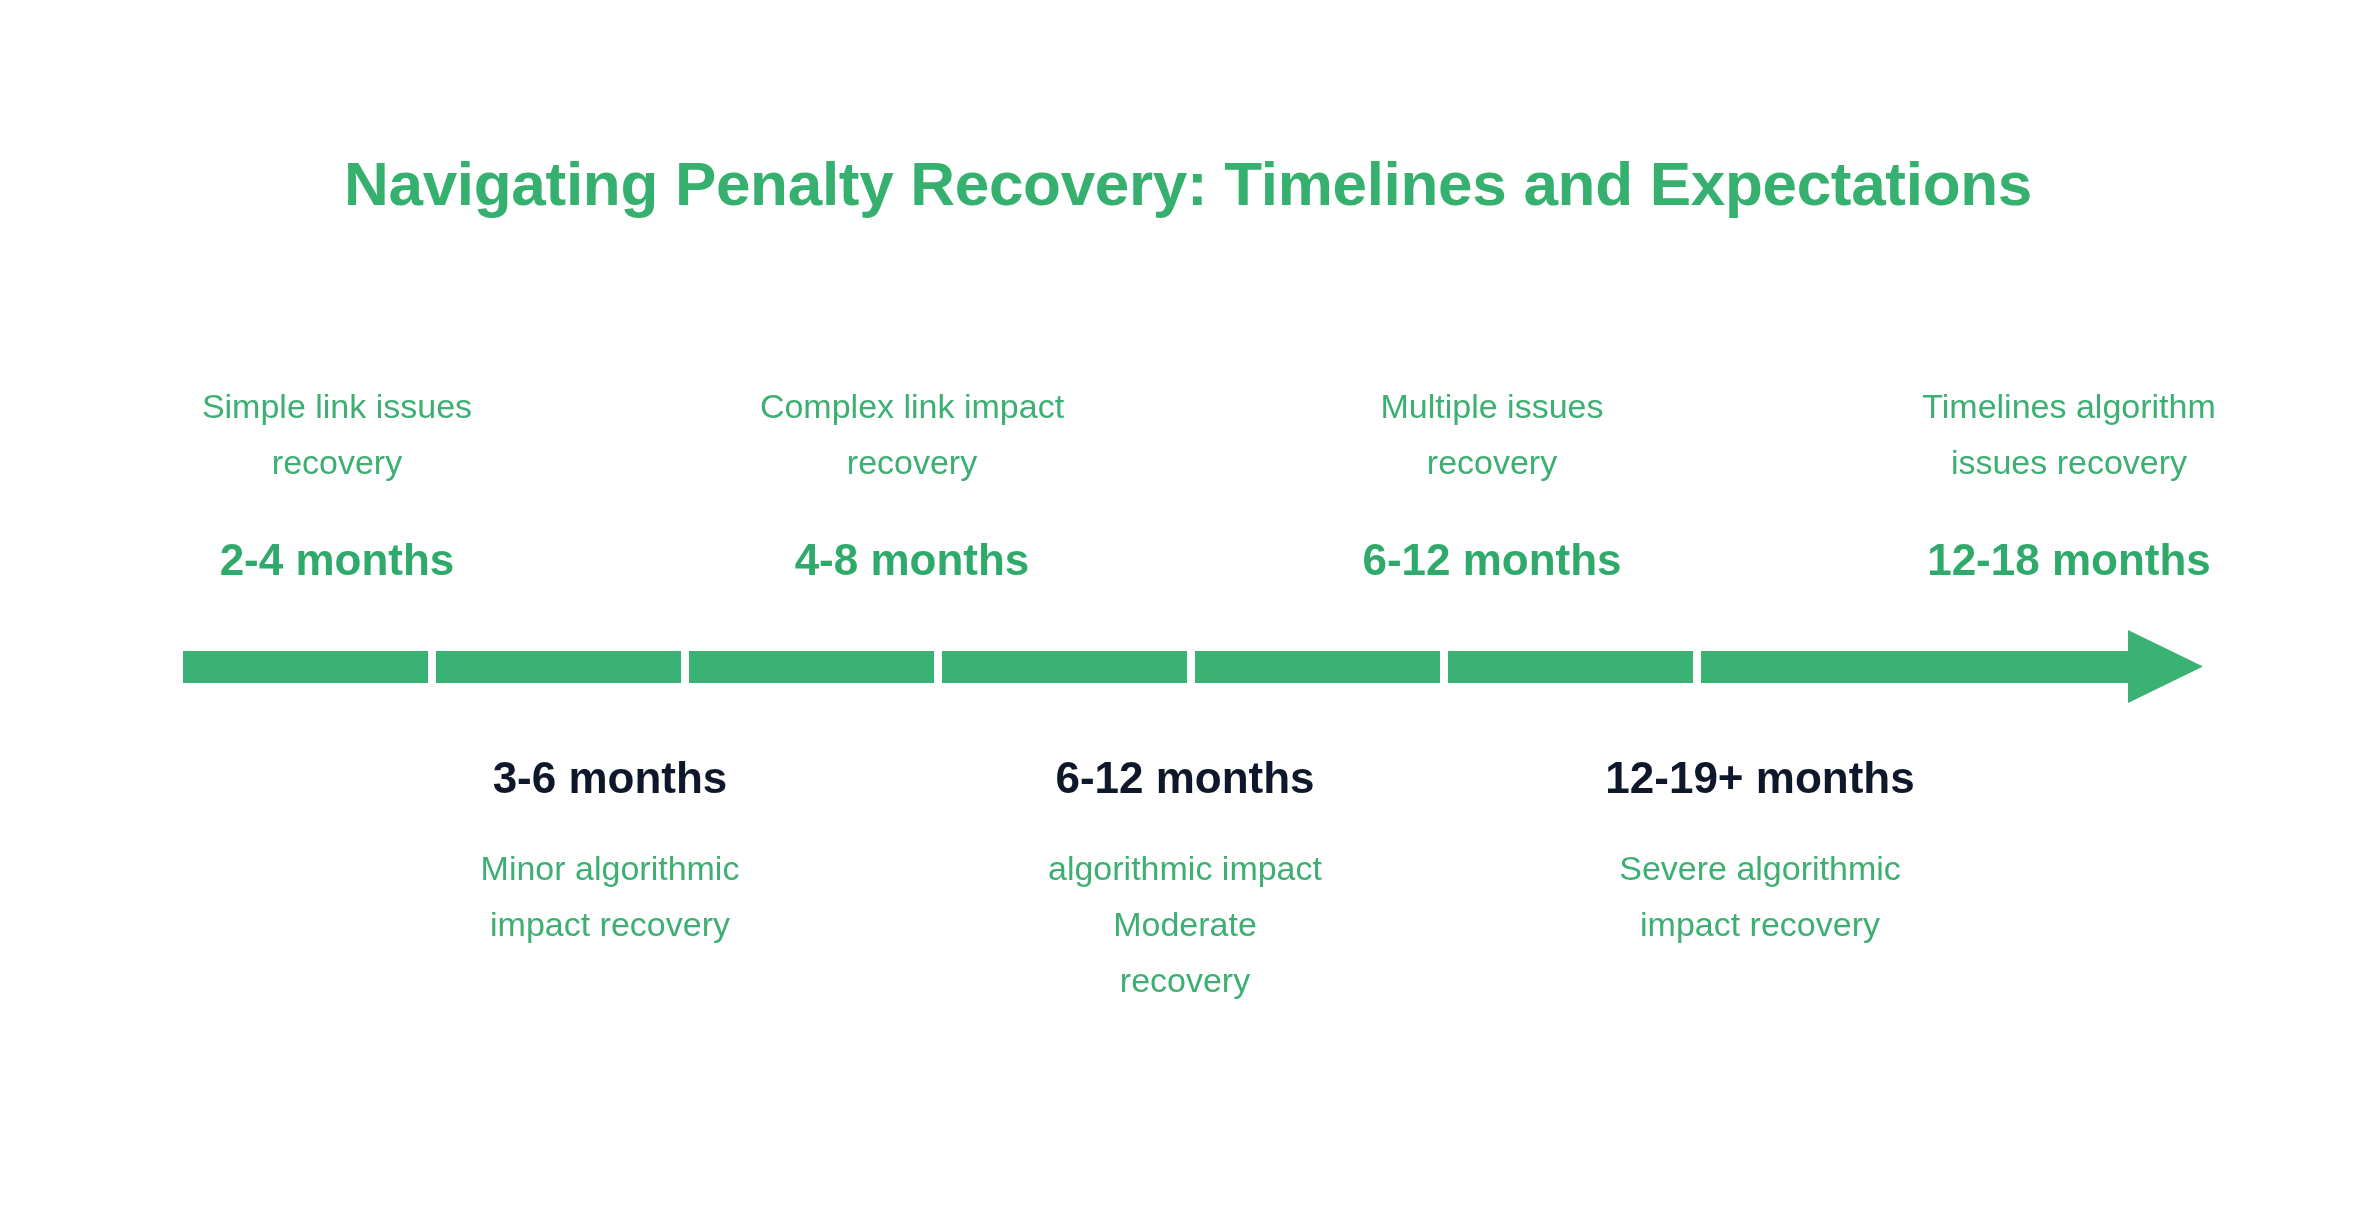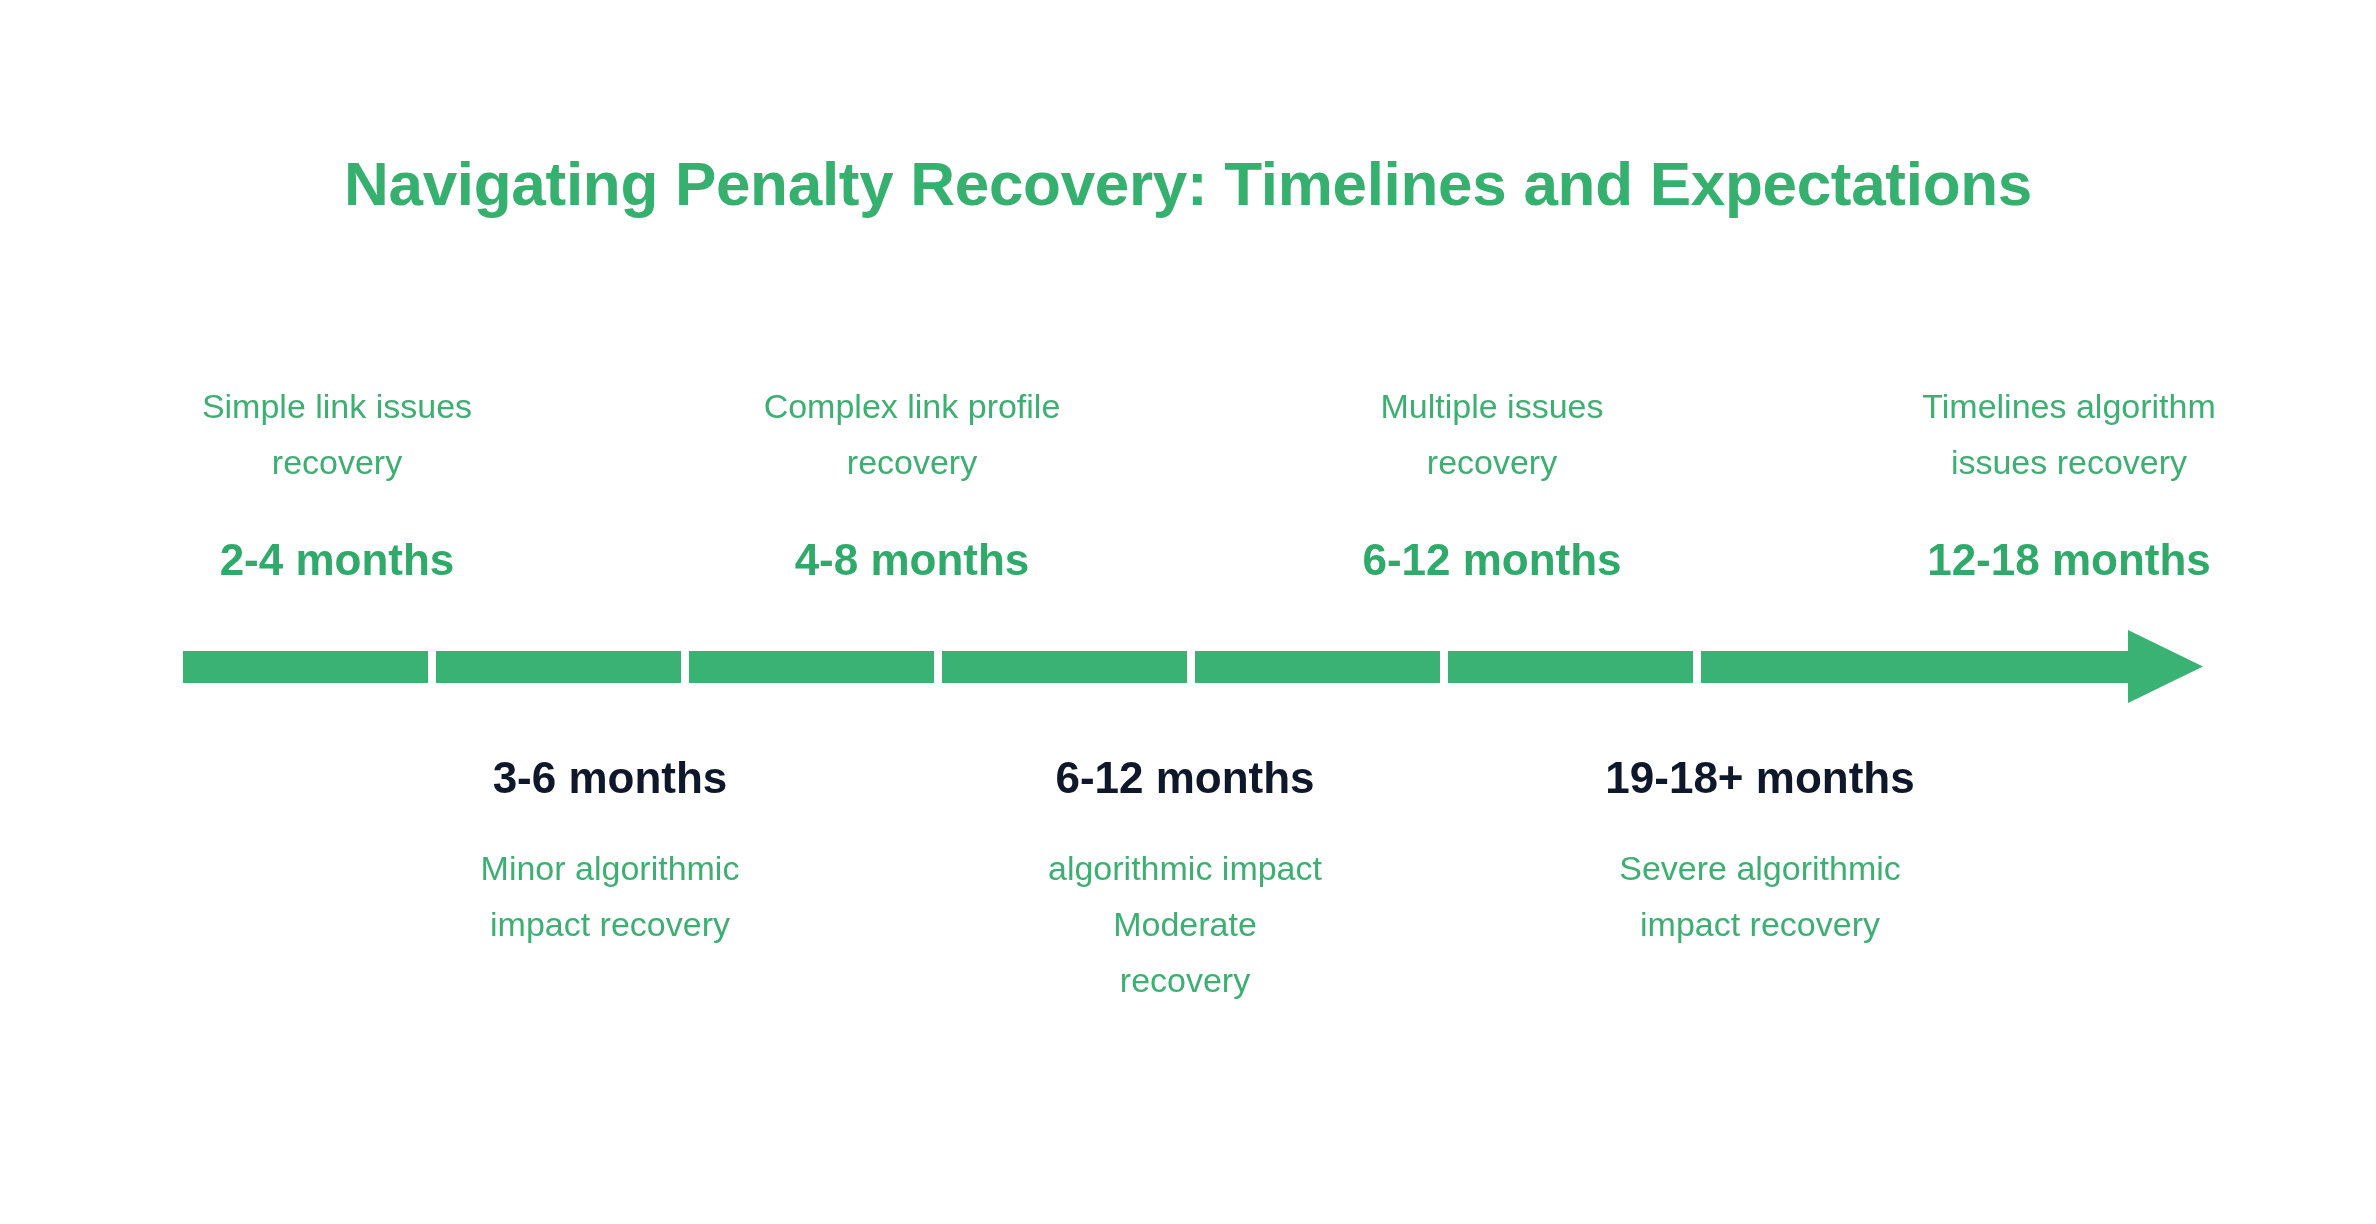--- a/index.html
+++ b/index.html
@@ -131,21 +131,21 @@
     <div class="top-item" style="left:120px;">
       <div class="desc">
         <span class="line">Simple link issues</span>
         <span class="line">recovery</span>
       </div>
       <div class="dur">2-4 months</div>
     </div>
 
     <div class="top-item" style="left:695px;">
       <div class="desc">
-        <span class="line">Complex link profile</span>
+        <span class="line">Complex link impact</span>
         <span class="line">recovery</span>
       </div>
       <div class="dur">4-8 months</div>
     </div>
 
     <div class="top-item" style="left:1275px;">
       <div class="desc">
         <span class="line">Multiple issues</span>
         <span class="line">recovery</span>
       </div>
@@ -189,21 +189,21 @@
     <div class="bottom-item" style="left:985px;">
       <div class="dur">6-12 months</div>
       <div class="desc">
         <span class="line">algorithmic impact</span>
         <span class="line">Moderate</span>
         <span class="line">recovery</span>
       </div>
     </div>
 
     <div class="bottom-item" style="left:1560px;">
-      <div class="dur">19-18+ months</div>
+      <div class="dur">12-19+ months</div>
       <div class="desc">
         <span class="line">Severe algorithmic</span>
         <span class="line">impact recovery</span>
       </div>
     </div>
 
   </div>
 
 </div>
 

